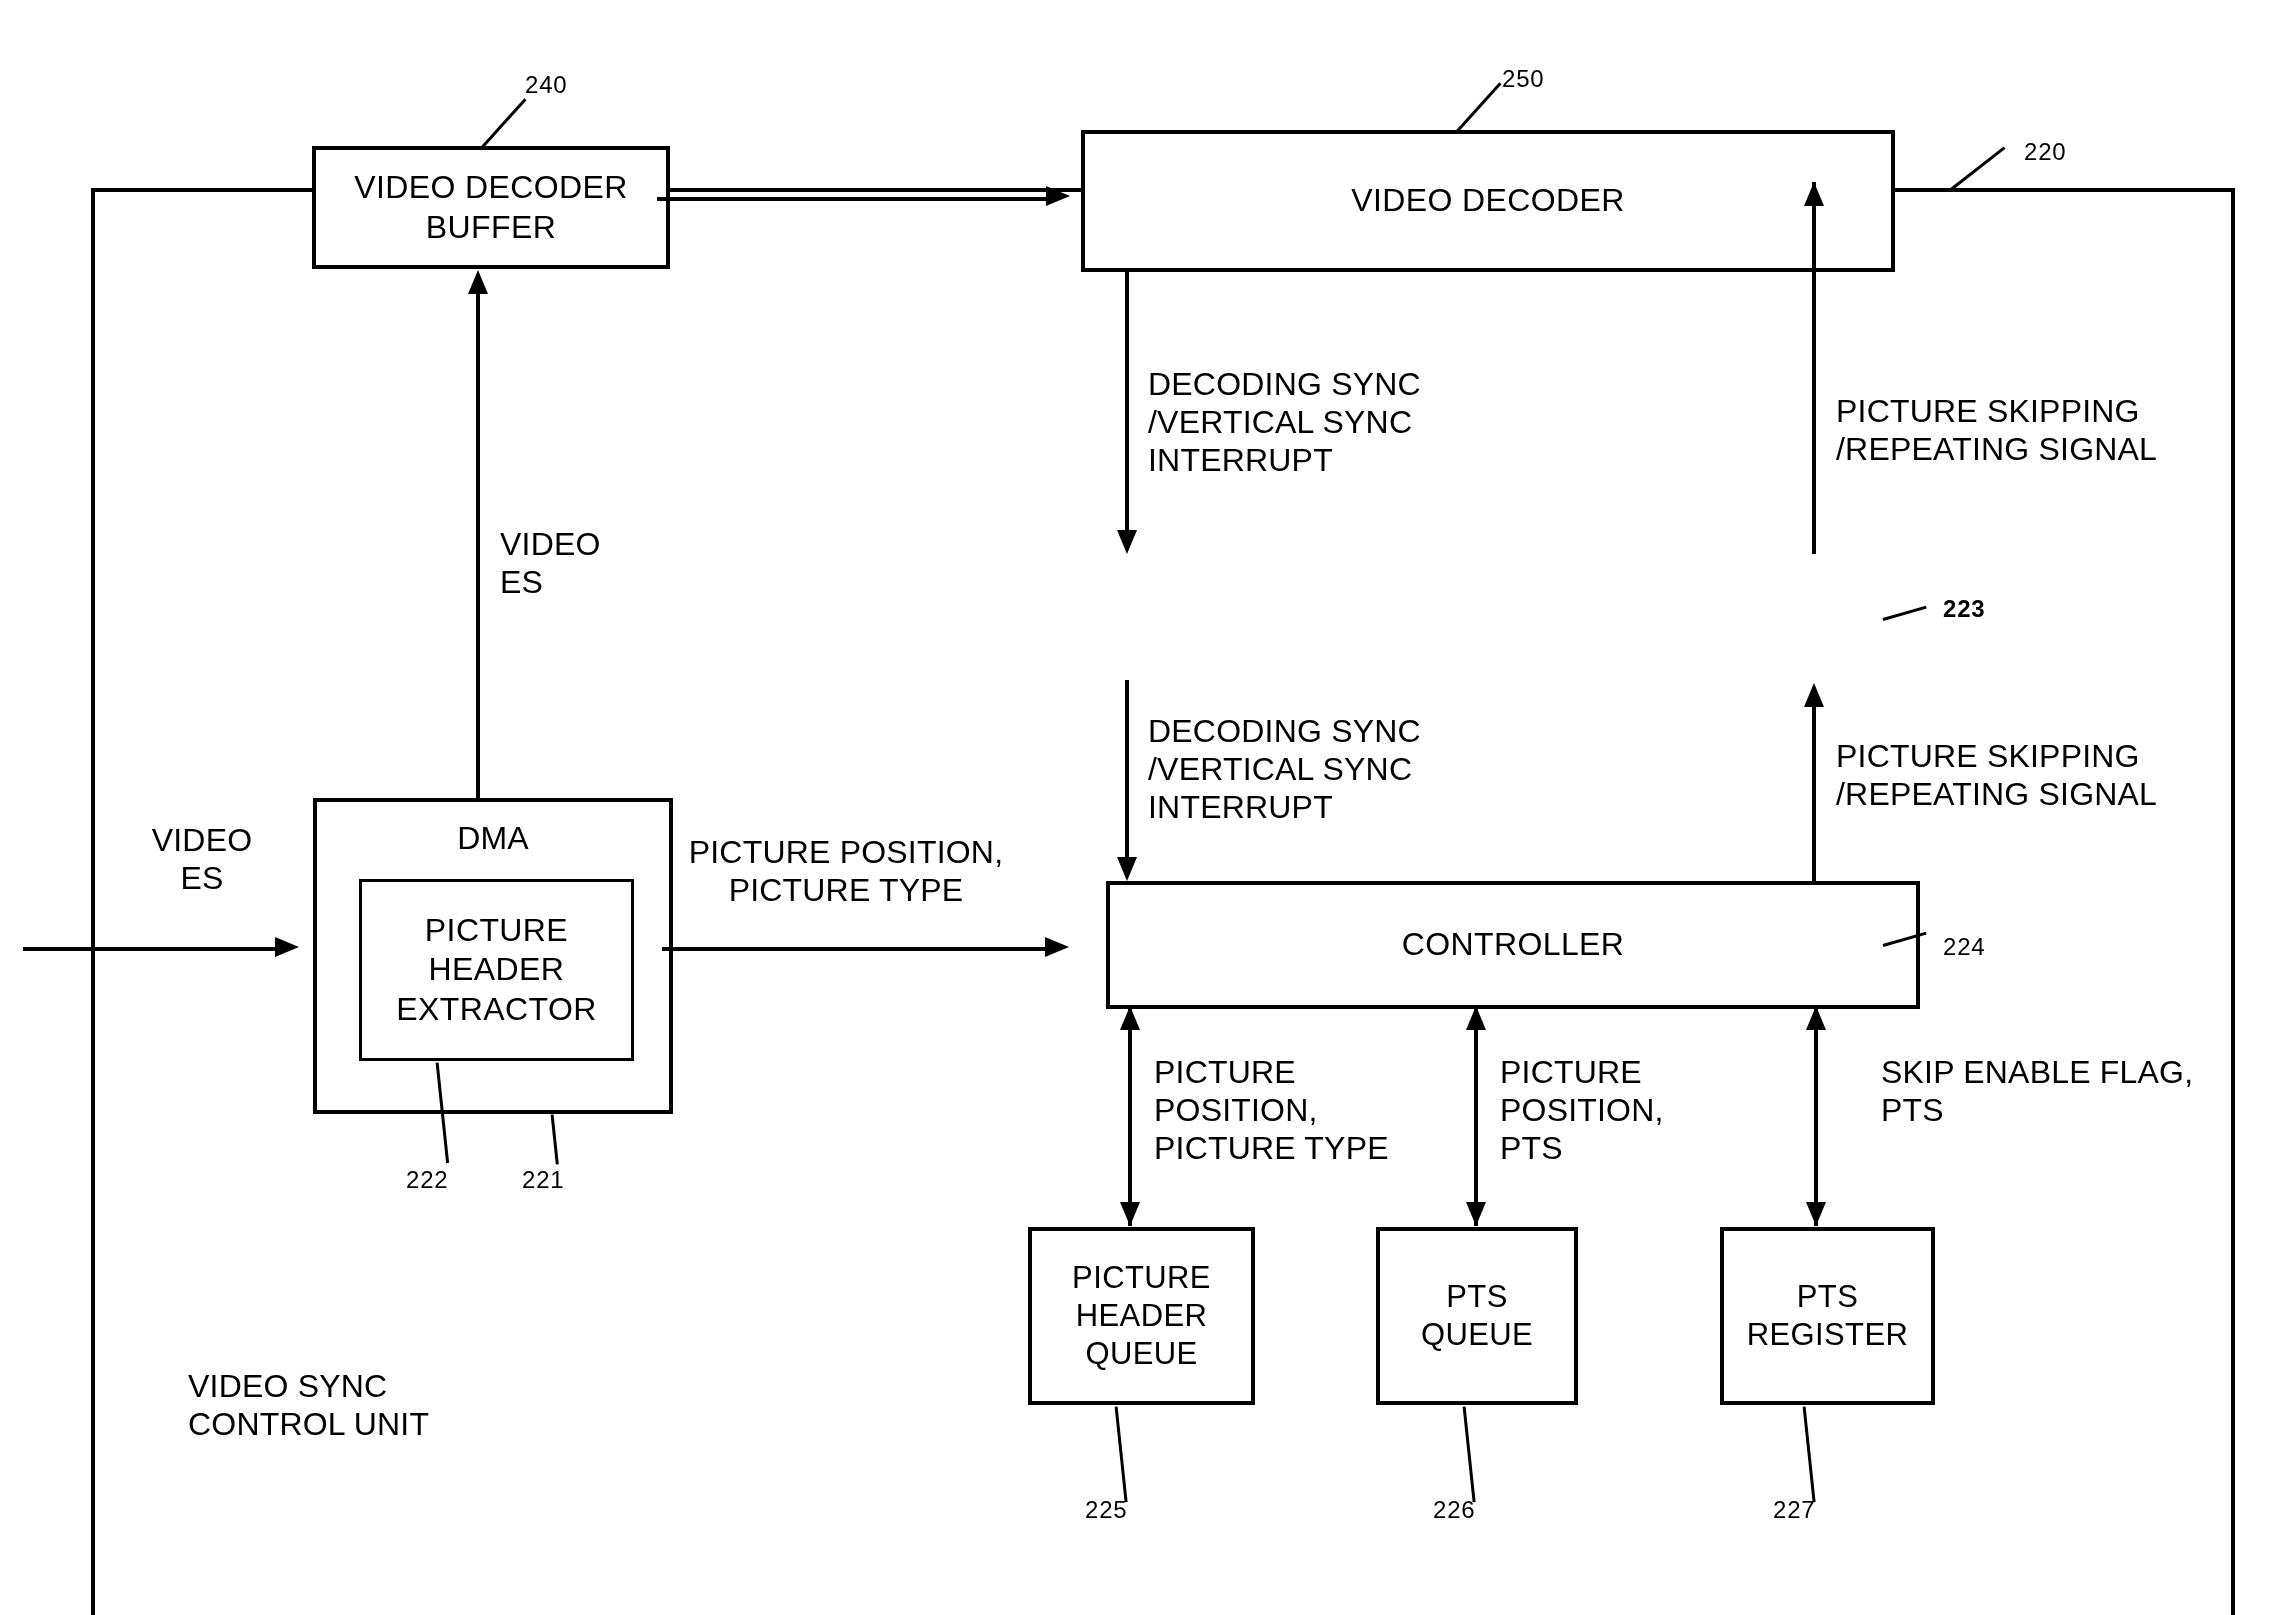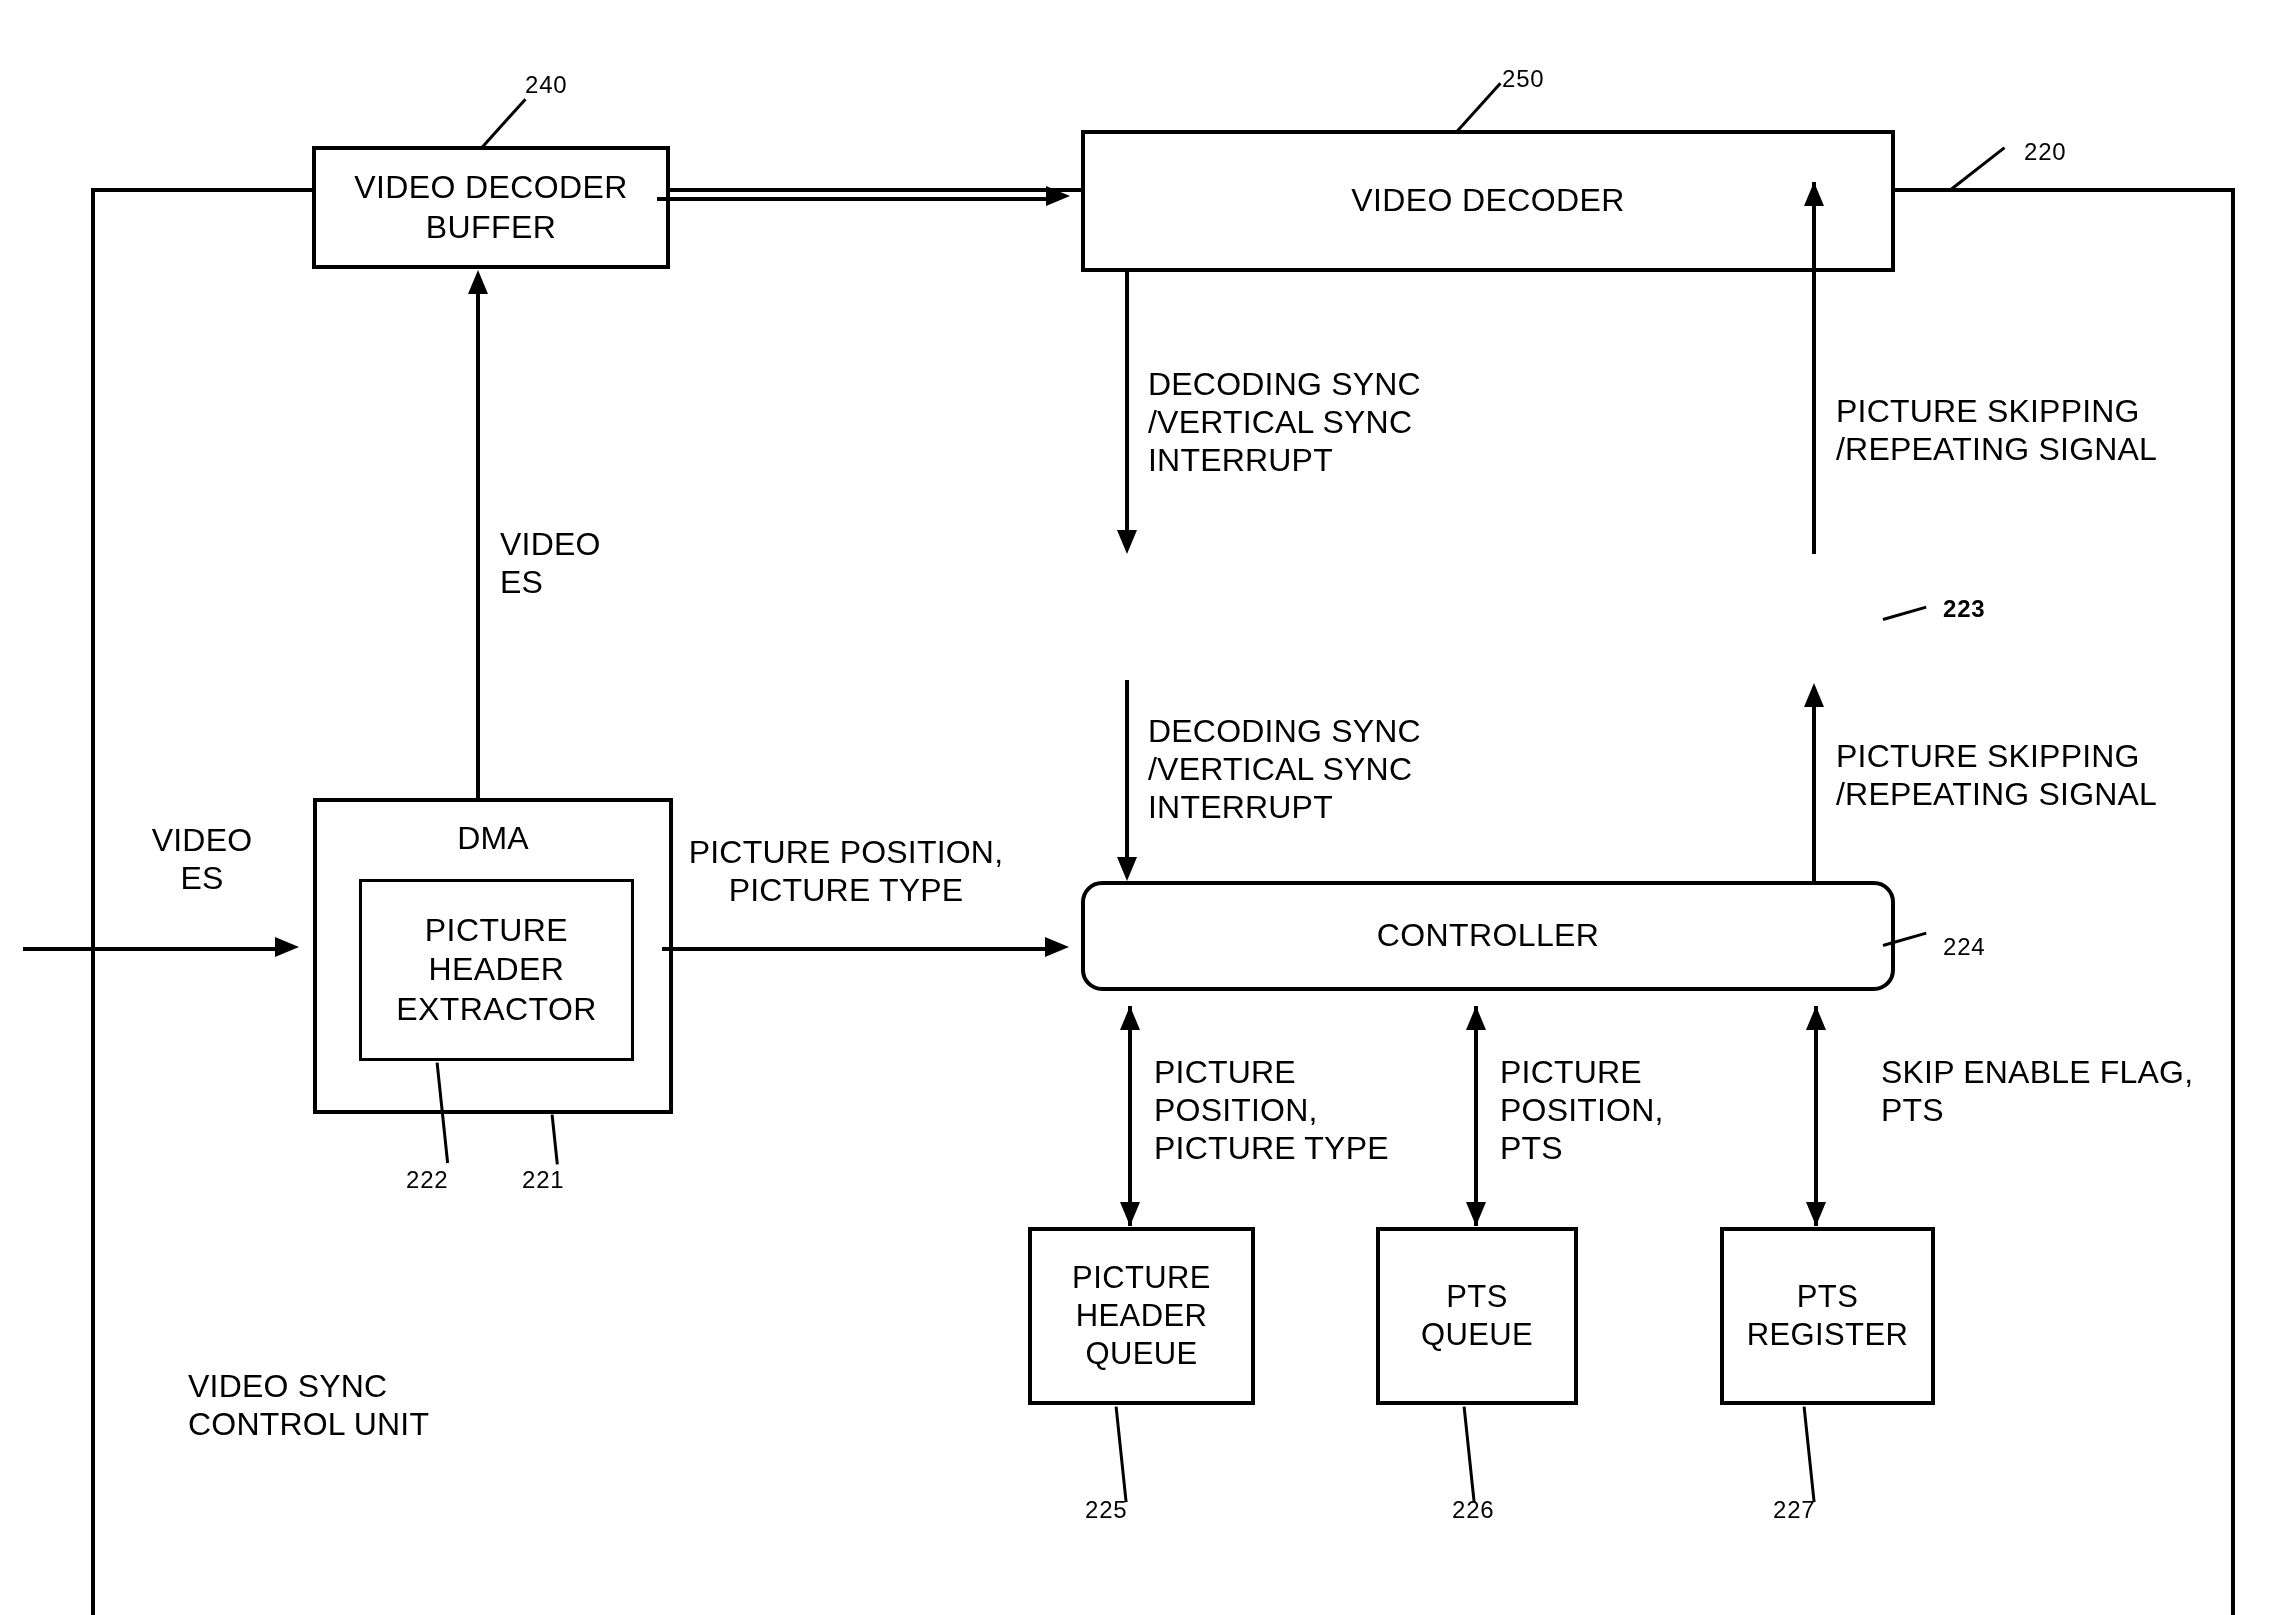--- a/index.html
+++ b/index.html
@@ -116,21 +116,21 @@
   <div class="box" style="left:1069px; top:130px; width:814px; height:142px;">VIDEO DECODER</div>
   <div class="leader" style="left:1457px; top:130px; width:65px; transform:rotate(-48deg);"></div>
   <div class="ref" style="left:1502px; top:65px;">250</div>
 
   <div class="hline" style="left:657px; top:197px; width:389px;"></div>
   <div class="ah ah-right" style="left:1046px; top:186px;"></div>
 
   <div class="leader" style="left:1883px; top:618px; width:45px; transform:rotate(-16deg);"></div>
   <div class="ref" style="left:1943px; top:595px;font-weight:bold;">223</div>
 
-  <div class="box" style="left:1069px; top:881px; width:814px; height:110px;border-radius:21px;">CONTROLLER</div>
+  <div class="box" style="left:1094px; top:881px; width:814px; height:128px;">CONTROLLER</div>
   <div class="leader" style="left:1883px; top:944px; width:45px; transform:rotate(-16deg);"></div>
   <div class="ref" style="left:1943px; top:921px;margin-top:12px;">224</div>
 
   <div class="vline" style="left:1125px; top:271px; width:4px; height:259px;"></div>
   <div class="ah ah-down" style="left:1117px; top:530px;"></div>
   <div class="txt left" style="left:1148px; top:366px; width:421px;">DECODING SYNC
 /VERTICAL SYNC
 INTERRUPT</div>
 
   <div class="vline" style="left:1125px; top:680px; width:4px; height:177px;"></div>
@@ -190,21 +190,21 @@
 
   <div class="box" style="left:1364px; top:1227px; width:202px; height:178px; font-size:31px;">PTS
 QUEUE</div>
   <div class="vline" style="left:1474px; top:1006px; width:4px; height:220px;"></div>
   <div class="ah ah-up" style="left:1466px; top:1006px;"></div>
   <div class="ah ah-down" style="left:1466px; top:1202px;"></div>
   <div class="txt left" style="left:1500px; top:1054px; width:291px;">PICTURE
 POSITION,
 PTS</div>
   <div class="leader" style="left:1464px; top:1405px; width:96px; transform:rotate(84deg);"></div>
-  <div class="ref" style="left:1433px; top:1496px;margin-left:19px;">226</div>
+  <div class="ref" style="left:1433px; top:1496px;">226</div>
 
   <div class="box" style="left:1708px; top:1227px; width:215px; height:178px; font-size:31px;">PTS
 REGISTER</div>
   <div class="vline" style="left:1814px; top:1006px; width:4px; height:220px;"></div>
   <div class="ah ah-up" style="left:1806px; top:1006px;"></div>
   <div class="ah ah-down" style="left:1806px; top:1202px;"></div>
   <div class="txt left" style="left:1840px; top:1054px; width:421px;margin-left:41px;">SKIP ENABLE FLAG,
 PTS</div>
   <div class="leader" style="left:1804px; top:1405px; width:96px; transform:rotate(84deg);"></div>
   <div class="ref" style="left:1773px; top:1496px;">227</div>

